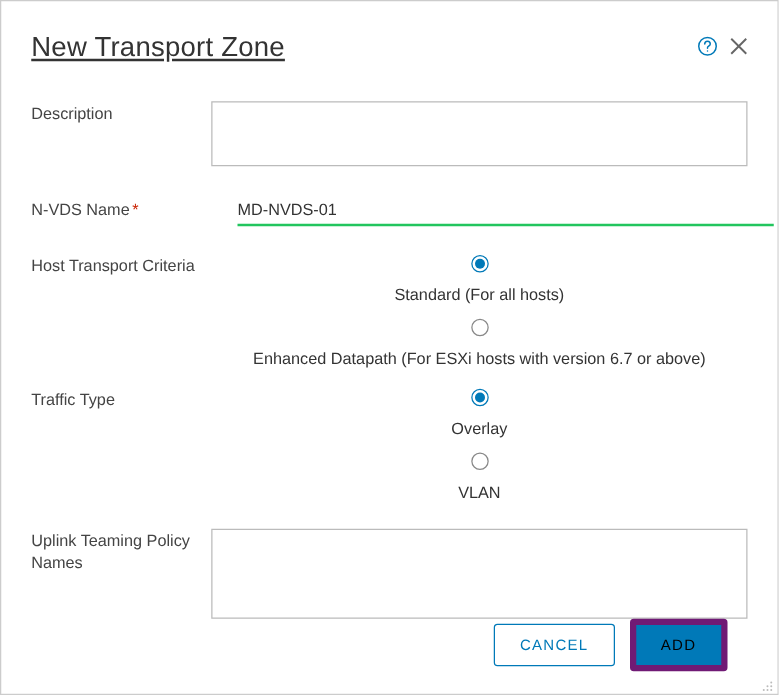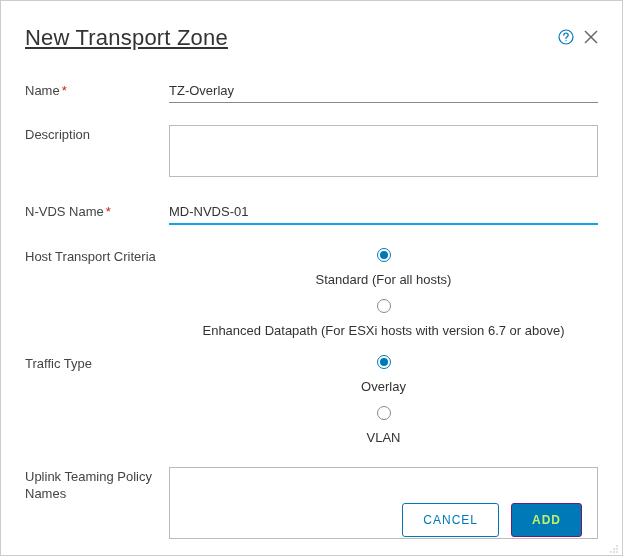--- a/index.html
+++ b/index.html
@@ -74,21 +74,22 @@
       width: 100%;
       border: none;
       border-bottom: 1px solid #888;
       padding: 2px 0 4px 0;
       font-size: 13px;
       color: #333;
       outline: none;
       background: transparent;
     }
     .text-input.focused {
-      border-bottom: 2px solid #0ea5e9;
+      border-bottom: 2px solid #22c55e;
+      margin-left: 21px;
     }
     .textarea-input {
       width: 100%;
       height: 52px;
       border: 1px solid #bbb;
       padding: 6px 8px;
       font-size: 13px;
       font-family: inherit;
       resize: none;
       outline: none;
@@ -148,23 +149,22 @@
       cursor: pointer;
       border-radius: 3px;
     }
     .btn-secondary {
       background: #fff;
       border: 1px solid #0079b8;
       color: #0079b8;
     }
     .btn-primary {
       background: #0079b8;
-      border: 1px solid #701a75;
-      color: #bef264;
-      font-weight: bold;
+      border: 5px solid #701a75;
+      color: #000000;
     }
     .resize-grip {
       position: absolute;
       bottom: 3px;
       right: 3px;
       width: 10px;
       height: 10px;
       color: #bbb;
     }
   </style>
@@ -185,26 +185,20 @@
       </span>
       <span>
         <svg class="close-icon" viewBox="0 0 14 14" stroke="currentColor" stroke-width="1.5">
           <line x1="1" y1="1" x2="13" y2="13"></line>
           <line x1="13" y1="1" x2="1" y2="13"></line>
         </svg>
       </span>
     </div>
   </div>
 
-  <div class="form-row">
-    <div class="form-label required">Name</div>
-    <div class="form-control">
-      <input type="text" class="text-input" value="TZ-Overlay" style="">
-    </div>
-  </div>
 
   <div class="form-row">
     <div class="form-label">Description</div>
     <div class="form-control">
       <textarea class="textarea-input" style=""></textarea>
     </div>
   </div>
 
   <div class="form-row">
     <div class="form-label required">N-VDS Name</div>

